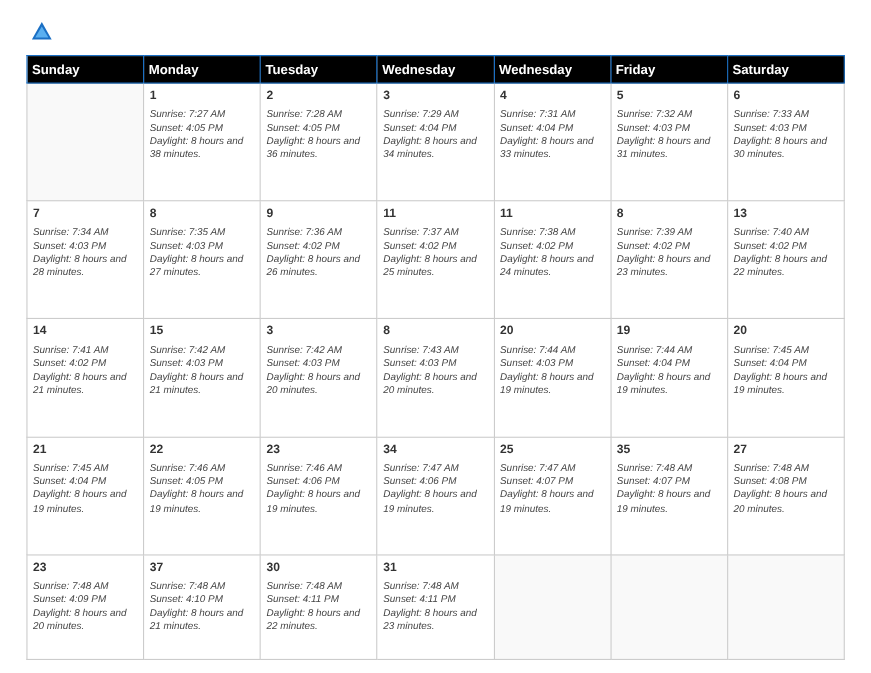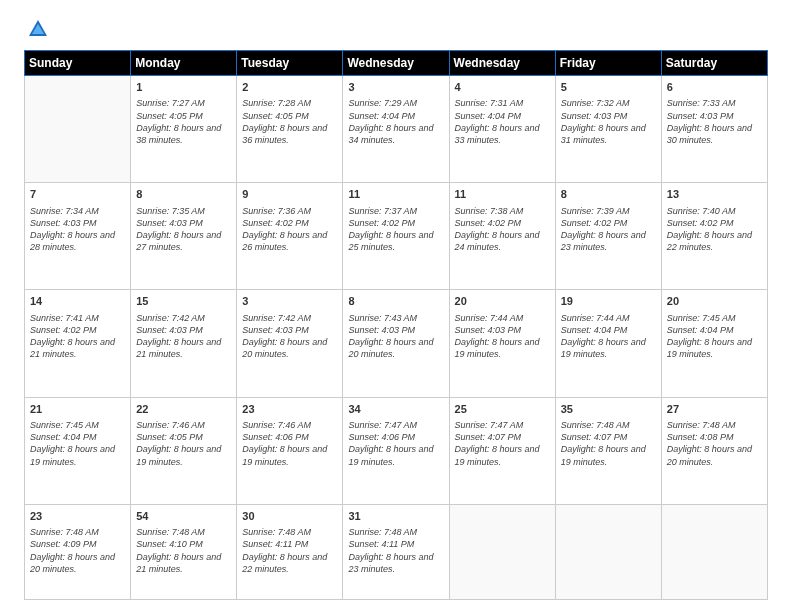--- a/index.html
+++ b/index.html
@@ -254,21 +254,21 @@
             <span class="day-num">27</span>
             <div class="cell-info">Sunrise: 7:48 AM<br>Sunset: 4:08 PM<br>Daylight: 8 hours and 20 minutes.</div>
           </td>
         </tr>
         <tr class="last-row">
           <td>
             <span class="day-num">23</span>
             <div class="cell-info">Sunrise: 7:48 AM<br>Sunset: 4:09 PM<br>Daylight: 8 hours and 20 minutes.</div>
           </td>
           <td>
-            <span class="day-num">54</span>
+            <span class="day-num">37</span>
             <div class="cell-info">Sunrise: 7:48 AM<br>Sunset: 4:10 PM<br>Daylight: 8 hours and 21 minutes.</div>
           </td>
           <td>
             <span class="day-num">30</span>
             <div class="cell-info">Sunrise: 7:48 AM<br>Sunset: 4:11 PM<br>Daylight: 8 hours and 22 minutes.</div>
           </td>
           <td>
             <span class="day-num">31</span>
             <div class="cell-info">Sunrise: 7:48 AM<br>Sunset: 4:11 PM<br>Daylight: 8 hours and 23 minutes.</div>
           </td>

